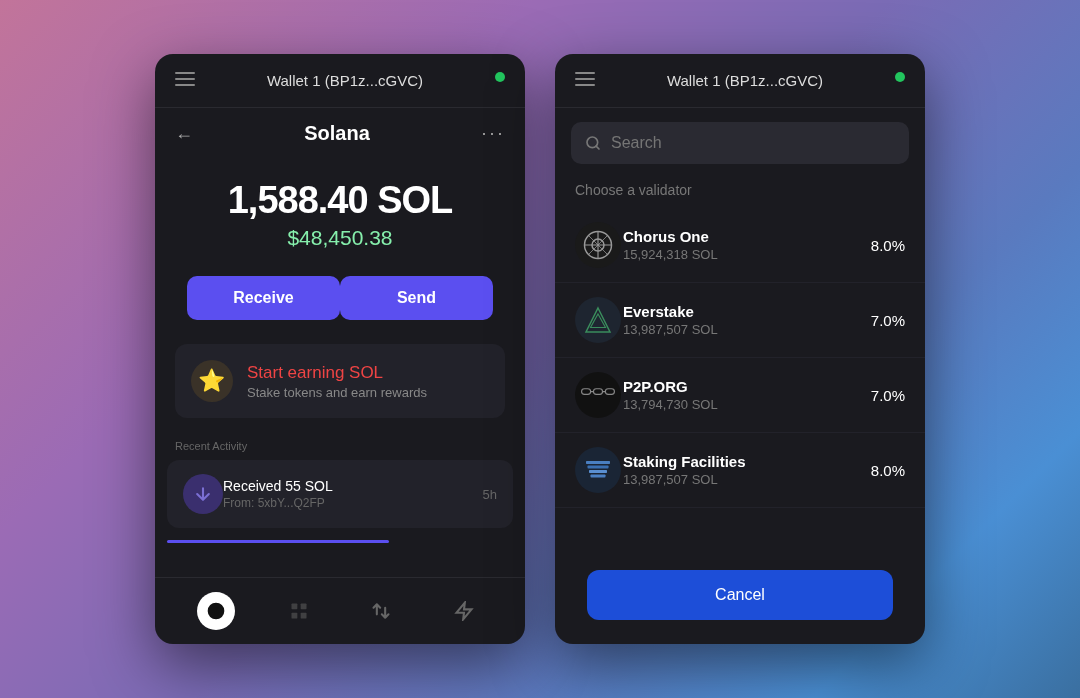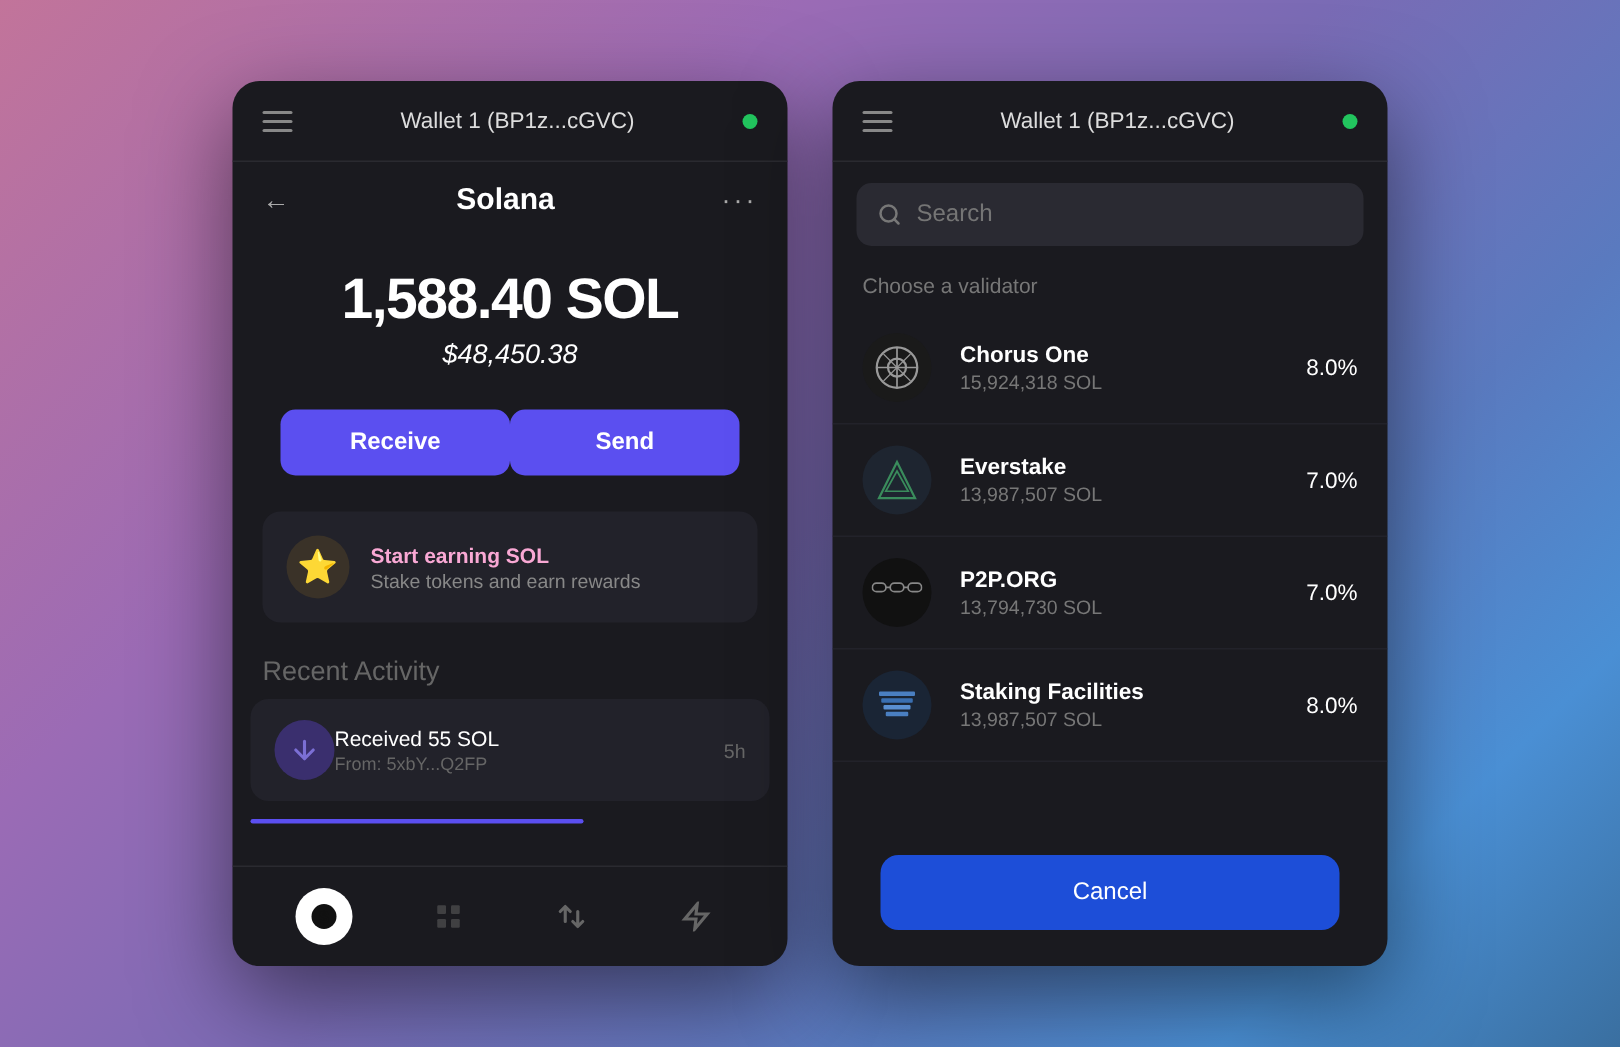--- a/index.html
+++ b/index.html
@@ -37,21 +37,20 @@
       height: 590px;
       overflow: hidden;
       display: flex;
       flex-direction: column;
       box-shadow: 0 20px 60px rgba(0,0,0,0.5);
     }
 
     
     .panel-header {
       display: flex;
-      align-items: center;
       justify-content: space-between;
       padding: 18px 20px;
       border-bottom: 1px solid #2a2a30;
     }
 
     .hamburger-icon {
       display: flex;
       flex-direction: column;
       gap: 4px;
       cursor: pointer;
@@ -110,24 +109,23 @@
     }
 
     .sol-balance {
       color: #fff;
       font-size: 38px;
       font-weight: 700;
       letter-spacing: -1px;
     }
 
     .usd-balance {
-      color: #ffffff;
-      font-size: 18px;
+      color: #86efac;
+      font-size: 21px;
       margin-top: 4px;
-      font-style: italic;
     }
 
     .action-buttons {
       display: flex;
       padding: 16px 32px;
     }
 
     .btn-action {
       flex: 1;
       padding: 13px;
@@ -156,34 +154,34 @@
       background: #3a3228;
       border-radius: 50%;
       display: flex;
       align-items: center;
       justify-content: center;
       font-size: 22px;
       flex-shrink: 0;
     }
 
     .earn-text-title {
-      color: #f9a8d4;
-      font-size: 14px;
-      font-weight: 700;
+      color: #ef4444;
+      font-size: 17px;
+      font-weight: 400;
     }
 
     .earn-text-sub {
       color: #888;
       font-size: 13px;
       margin-top: 2px;
     }
 
     .recent-activity-label {
       color: #666;
-      font-size: 18px;
+      font-size: 11px;
       padding: 14px 20px 8px;
     }
 
     .activity-item {
       margin: 0 12px;
       background: #22222a;
       border-radius: 12px;
       padding: 14px 16px;
       display: flex;
       align-items: center;
@@ -293,21 +291,21 @@
 
     .validators-list {
       flex: 1;
       overflow-y: auto;
     }
 
     .validator-item {
       display: flex;
       align-items: center;
       padding: 14px 20px;
-      gap: 19px;
+      gap: 2px;
       border-bottom: 1px solid #22222a;
       cursor: pointer;
     }
 
     .validator-logo {
       width: 46px;
       height: 46px;
       border-radius: 50%;
       background: #333;
       display: flex;

